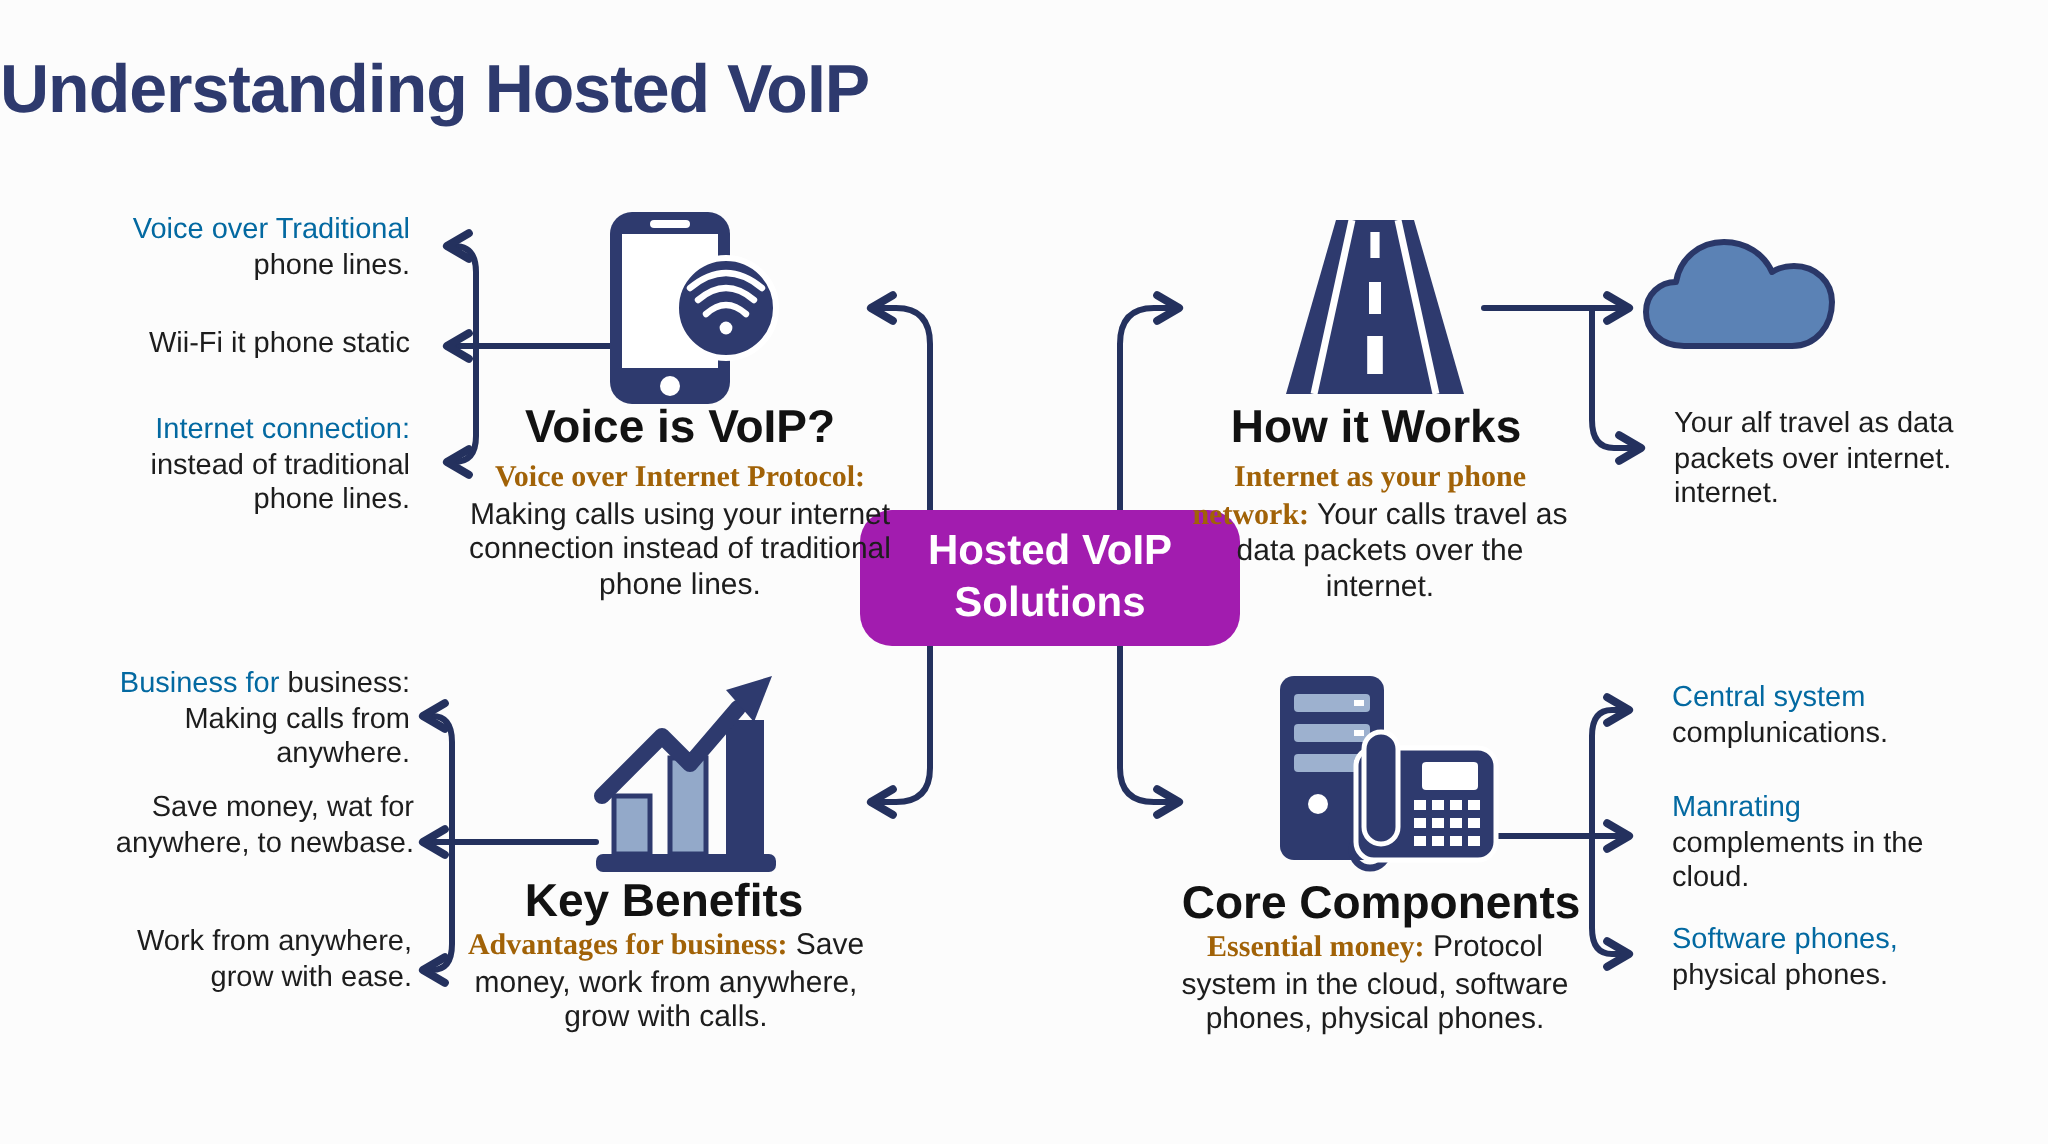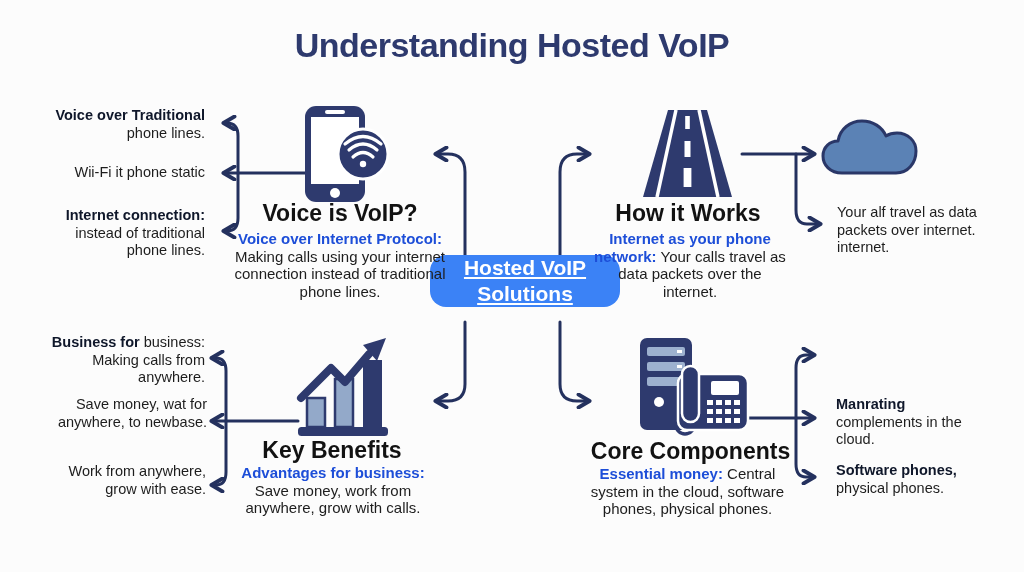--- a/index.html
+++ b/index.html
@@ -3,44 +3,44 @@
 <meta charset="utf-8">
 <style>
   html,body { margin:0; padding:0; background:#e9e9e9; }
   .canvas {
     position:relative; width:1024px; height:572px; margin:0 auto;
     background:#fcfcfc; overflow:hidden;
     font-family:"Liberation Sans", sans-serif; color:#1d1d1d;
   }
   .title {
     position:absolute; left:0; right:0; top:26px; margin:0;
-    text-align:center; font-size:34px; font-weight:bold; letter-spacing:-0.5px;
+    text-align:left; font-size:34px; font-weight:bold; letter-spacing:-0.5px;
     color:#2e3a6e;
   }
   .conn { position:absolute; left:0; top:0; pointer-events:none; }
   .icon { position:absolute; pointer-events:none; }
   .center-box {
-    position:absolute; left:430px; top:255px; width:162px; height:52px;
-    background:#3b82f6; border-radius:16px;
+    position:absolute; left:430px; top:255px; width:162px; height:68px;
+    background:#a21caf; border-radius:16px;
     display:flex; align-items:center; justify-content:center; text-align:center;
     color:#ffffff; font-size:21px; font-weight:bold; line-height:1.25;
-    padding:0 14px; box-sizing:content-box;text-decoration:underline;
+    padding:0 14px; box-sizing:content-box;
   }
   .sec-heading {
     position:absolute; font-weight:bold; font-size:23px; color:#121212;
     text-align:center; white-space:nowrap;
   }
   .sec-body {
     position:absolute; font-size:15px; line-height:1.18; text-align:center; color:#1d1d1d;
   }
-  .lead { font-weight:bold; color:#1d4ed8; }
+  .lead { font-weight:bold; color:#a16207;font-family:Liberation Serif, serif; }
   .note { position:absolute; font-size:14.5px; line-height:1.22; color:#1d1d1d; }
   .note.r { text-align:right; }
   .note.l { text-align:left; }
-  .nb { font-weight:bold; color:#0f172a; }
+  .nb { font-weight:normal; color:#0369a1; }
 </style>
 </head>
 <body>
 
 <div class="canvas">
 
   <h1 class="title">Understanding Hosted VoIP</h1>
 
   <svg class="conn" width="1024" height="572" viewBox="0 0 1024 572">
     <defs>
@@ -160,21 +160,21 @@
 
   <div class="sec-heading" style="left:232px; top:437px; width:200px;">Key Benefits</div>
   <div class="sec-body" style="left:233px; top:464px; width:200px;">
     <span class="lead">Advantages for business:</span>
     <span>Save money, work from anywhere, grow with calls.</span>
   </div>
 
   <div class="sec-heading" style="left:578px; top:438px; width:225px;">Core Components</div>
   <div class="sec-body" style="left:585px; top:465px; width:205px;">
     <span class="lead">Essential money:</span>
-    <span>Central system in the cloud, software phones, physical phones.</span>
+    <span>Protocol system in the cloud, software phones, physical phones.</span>
   </div>
 
   <div class="note r" style="left:45px; top:107px; width:160px;">
     <span class="nb">Voice over Traditional</span>
     <span class="nt">phone lines.</span>
   </div>
   <div class="note r" style="left:55px; top:207px; width:150px;">
     <span class="nb">Internet connection:</span>
     <span class="nt">instead of traditional phone lines.</span>
   </div>
@@ -194,20 +194,24 @@
   <div class="note r" style="left:48px; top:463px; width:158px;">
     <span class="nb"></span>
     <span class="nt">Work from anywhere, grow with ease.</span>
   </div>
 
   <div class="note l" style="left:837px; top:204px; width:152px;">
     <span class="nb"></span>
     <span class="nt">Your alf travel as data packets over internet. internet.</span>
   </div>
 
+  <div class="note l" style="left:836px; top:341px; width:150px;">
+    <span class="nb">Central system</span>
+    <span class="nt">complunications.</span>
+  </div>
   <div class="note l" style="left:836px; top:462px; width:160px;">
     <span class="nb">Software phones,</span>
     <span class="nt">physical phones.</span>
   </div>
   <div class="note l" style="left:836px; top:396px; width:142px;">
     <span class="nb">Manrating</span>
     <span class="nt">complements in the cloud.</span>
   </div>
 
 </div>

